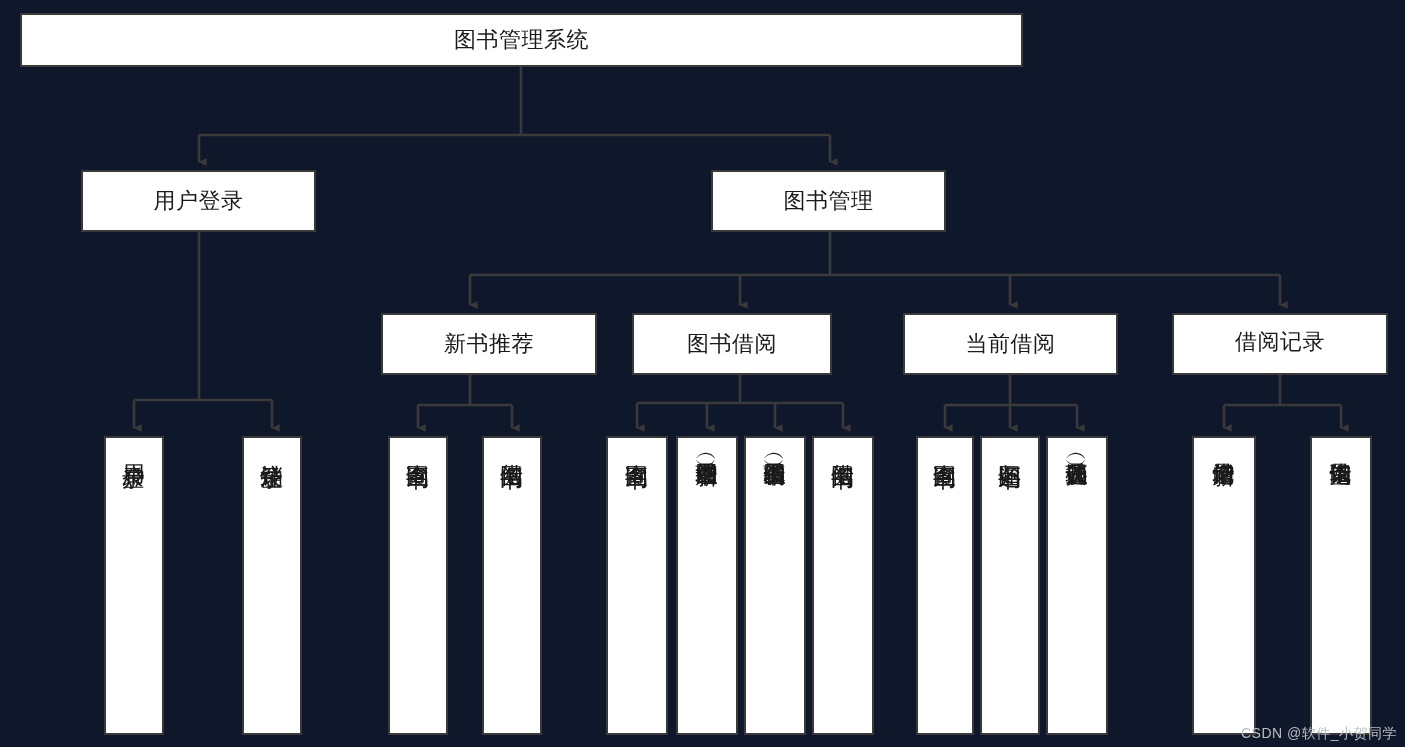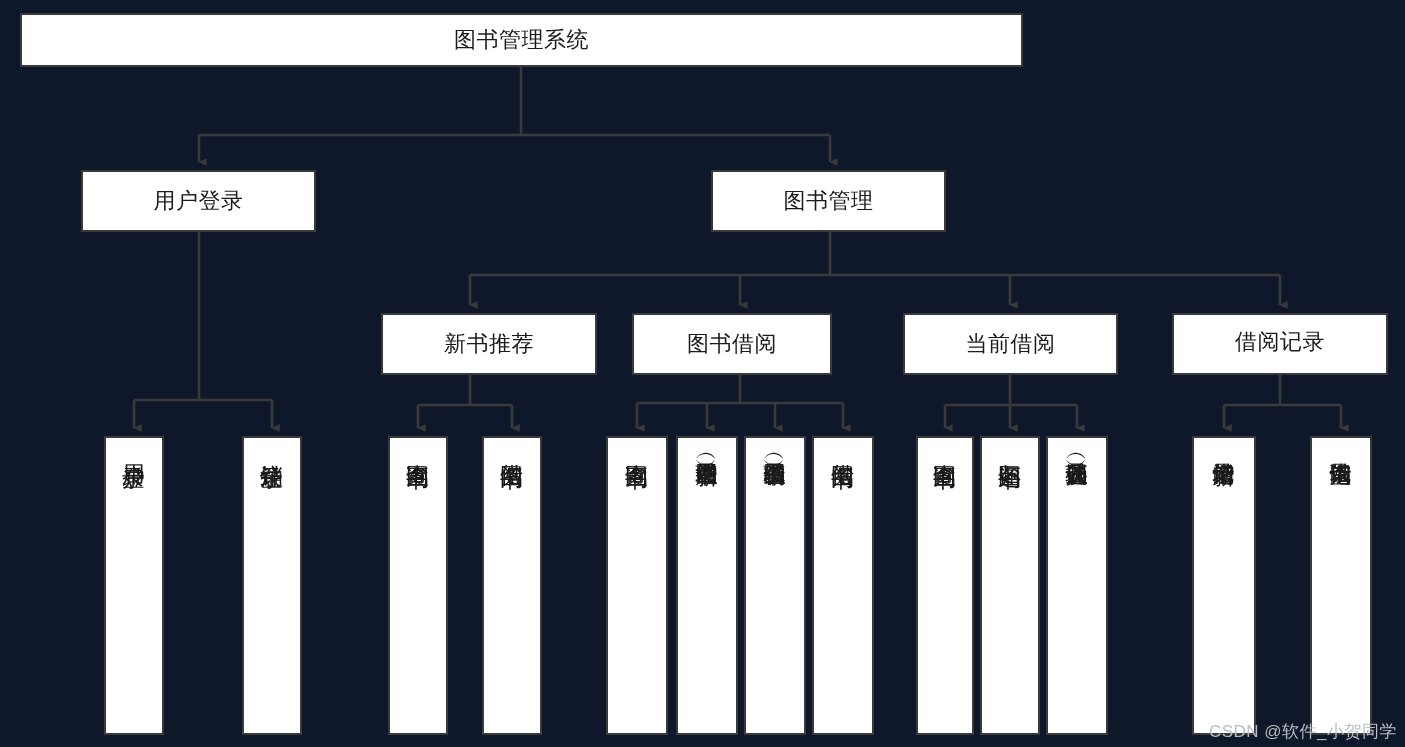--- a/index.html
+++ b/index.html
@@ -62,21 +62,21 @@
     white-space: nowrap;
   }
   .node.vertical.tight .label {
     font-size: 22px;
     letter-spacing: 0px;
   }
   #watermark {
     position: absolute;
     right: 8px;
     bottom: 4px;
-    font-size: 17px;
+    font-size: 14px;
     color: #b9bcc0;
     letter-spacing: 0.5px;
     user-select: none;
     text-align: right;
   }
 </style>
 </head>
 <body>
 
 <div id="canvas">

